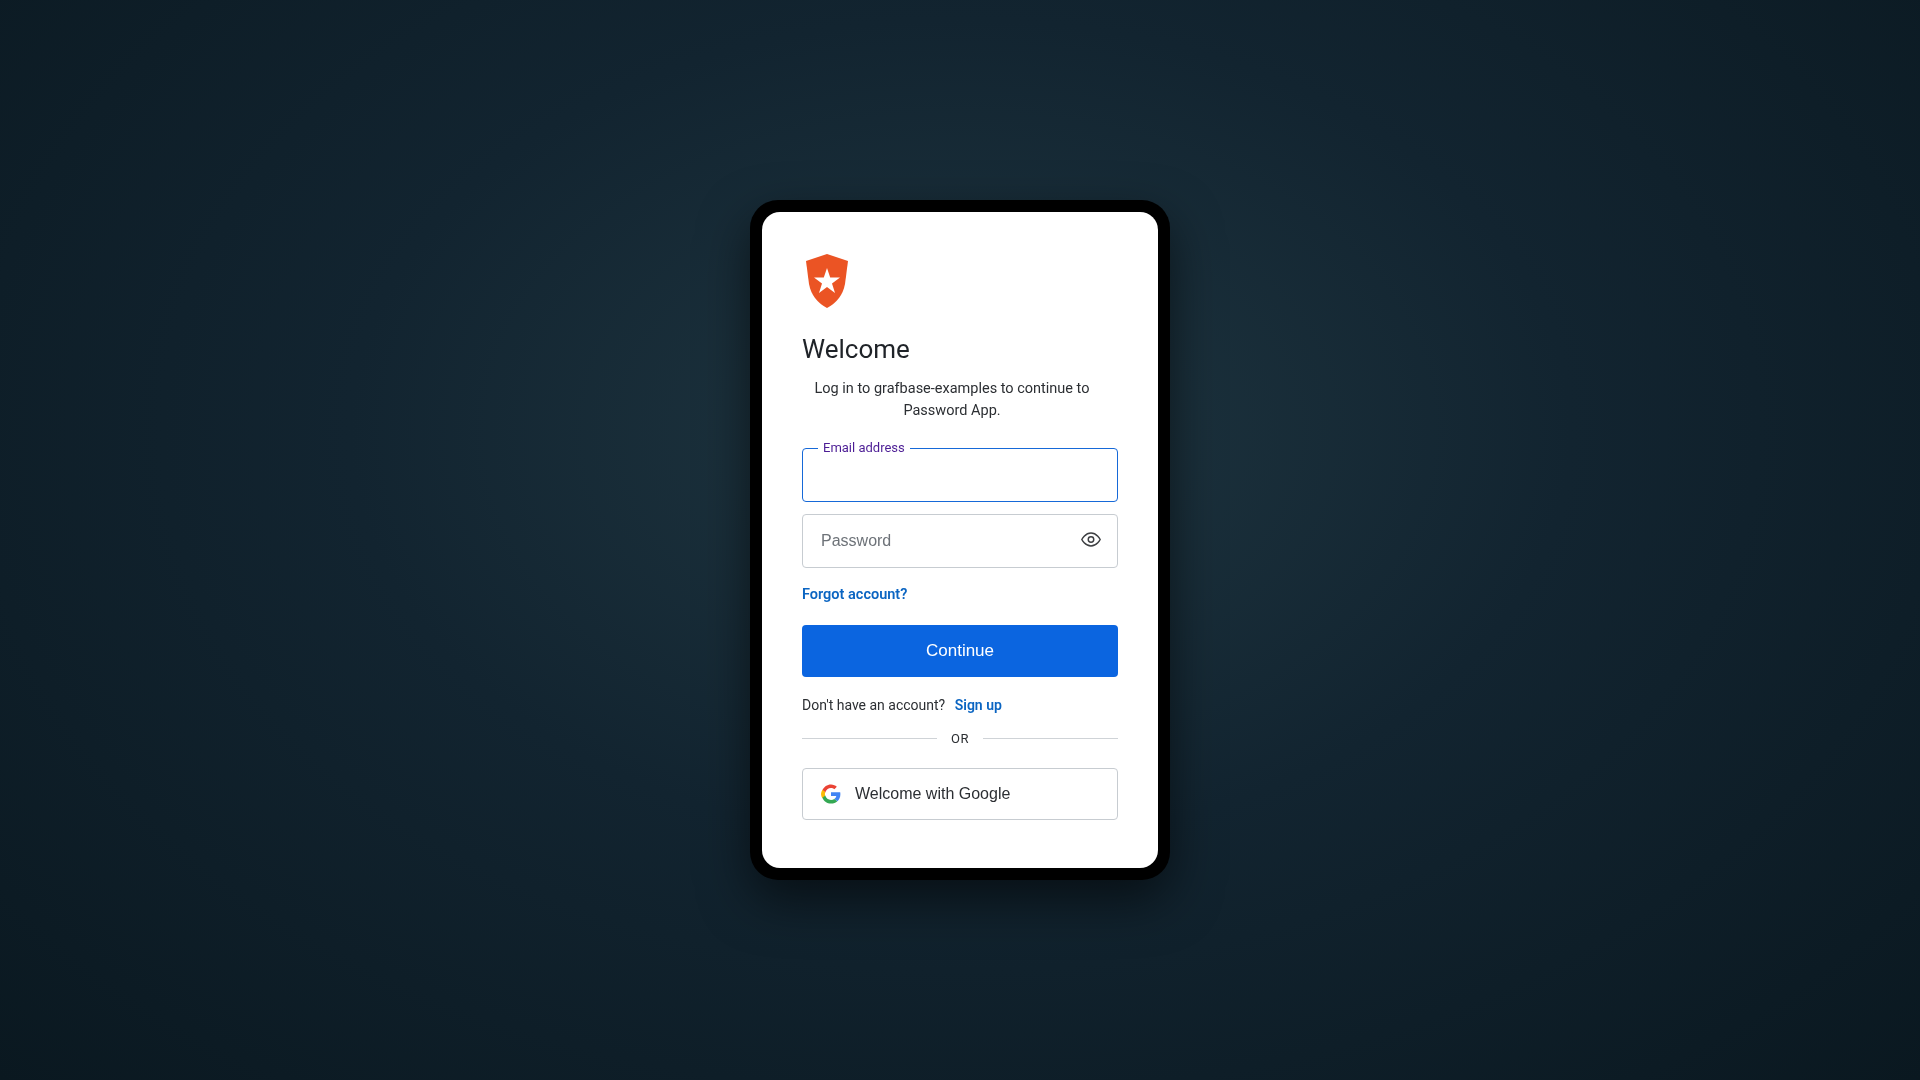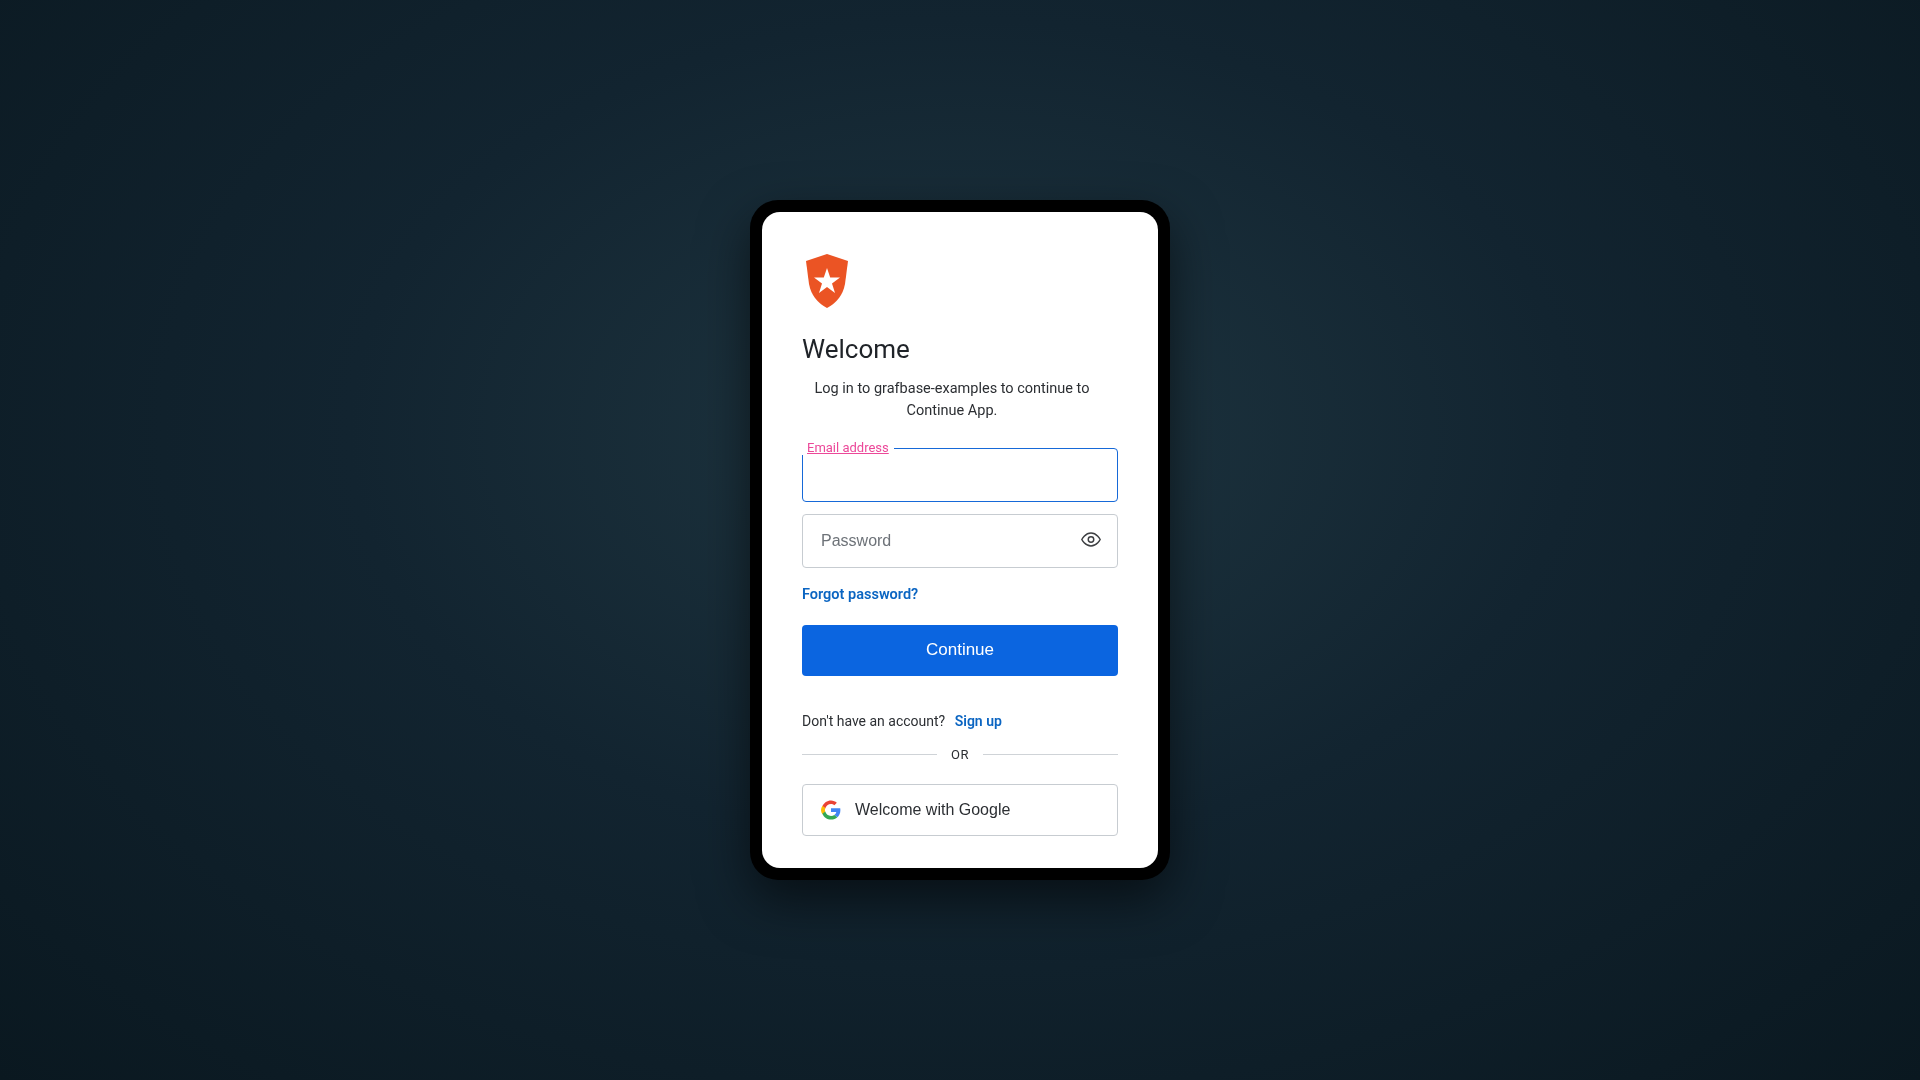--- a/index.html
+++ b/index.html
@@ -53,26 +53,25 @@
     font-size: 16px;
     color: #1f2328;
     background: #fff;
     outline: none;
   }
   .field::placeholder { color: #6d7278; }
   .field-wrap.focused .field { border-color: #1669d8; }
   .float-label {
     position: absolute;
     top: -8px;
-    left: 0;
+    left: 16px;
     background: #fff;
     padding: 0 5px;
     font-size: 13px;
-    color: #ec4899;
-    text-decoration: underline;
+    color: #4c1d95;
   }
   .eye-btn {
     position: absolute;
     right: 12px;
     top: 50%;
     transform: translateY(-50%);
     background: none;
     border: none;
     cursor: pointer;
     color: #3d3f42;
@@ -92,21 +91,21 @@
   .continue-btn {
     width: 100%;
     height: 52px;
     background: #0b65e0;
     color: #fff;
     border: none;
     border-radius: 4px;
     font-size: 17px;
     font-weight: 400;
     cursor: pointer;
-    margin-bottom: 37px;
+    margin-bottom: 20px;
   }
   .signup-row {
     width: 100%;
     text-align: left;
     font-size: 14px;
     color: #2c2f33;
     margin-bottom: 18px;
   }
   .signup-link { color: #0b65c2; font-weight: 600; cursor: pointer; margin-left: 6px; }
   .divider {
@@ -141,38 +140,38 @@
 
     <div class="logo">
       <svg width="50" height="54" viewBox="0 0 50 54">
         <path fill="#EB5424" d="M25 0 L46 7 L43 30 Q40 46 25 54 Q10 46 7 30 L4 7 Z"></path>
         <path fill="#fff" d="M25 14 L28.2 23.4 L38 23.4 L30 29.4 L33 39 L25 33 L17 39 L20 29.4 L12 23.4 L21.8 23.4 Z"></path>
       </svg>
     </div>
 
     <h1 class="title">Welcome</h1>
 
-    <p class="subtitle">Log in to grafbase-examples to continue to Continue App.</p>
+    <p class="subtitle">Log in to grafbase-examples to continue to Password App.</p>
 
     <div class="field-wrap focused">
       <label class="float-label">Email address</label>
       <input class="field" type="text" value="" style="">
     </div>
 
     <div class="field-wrap">
       <input class="field" type="password" placeholder="Password" style="">
       <button class="eye-btn">
         <svg width="22" height="22" viewBox="0 0 24 24" fill="none" stroke="currentColor" stroke-width="1.6">
           <path d="M2 12s3.5-7 10-7 10 7 10 7-3.5 7-10 7S2 12 2 12z"></path>
           <circle cx="12" cy="12" r="3"></circle>
         </svg>
       </button>
     </div>
 
-    <a class="forgot">Forgot password?</a>
+    <a class="forgot">Forgot account?</a>
 
     <button class="continue-btn">Continue</button>
 
     <div class="signup-row">
       <span>Don't have an account?</span>
       <a class="signup-link">Sign up</a>
     </div>
 
     <div class="divider">
       <hr>

